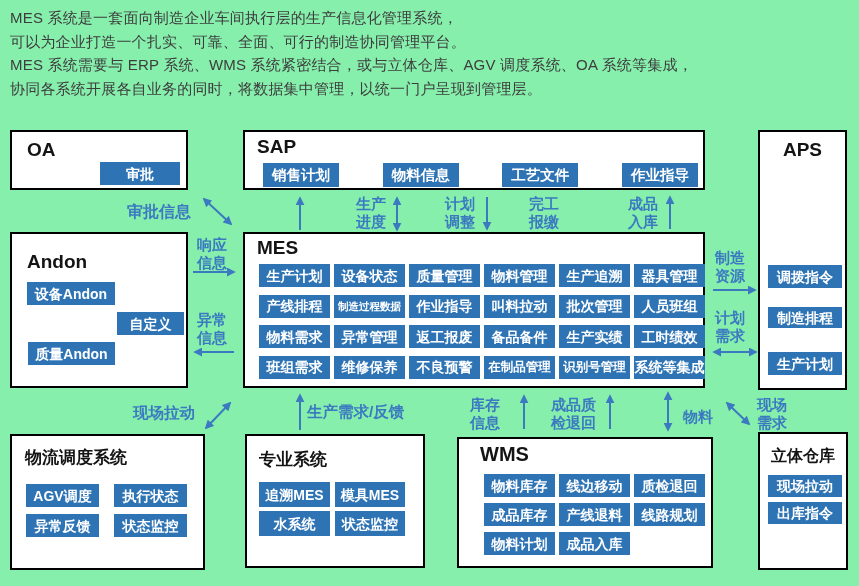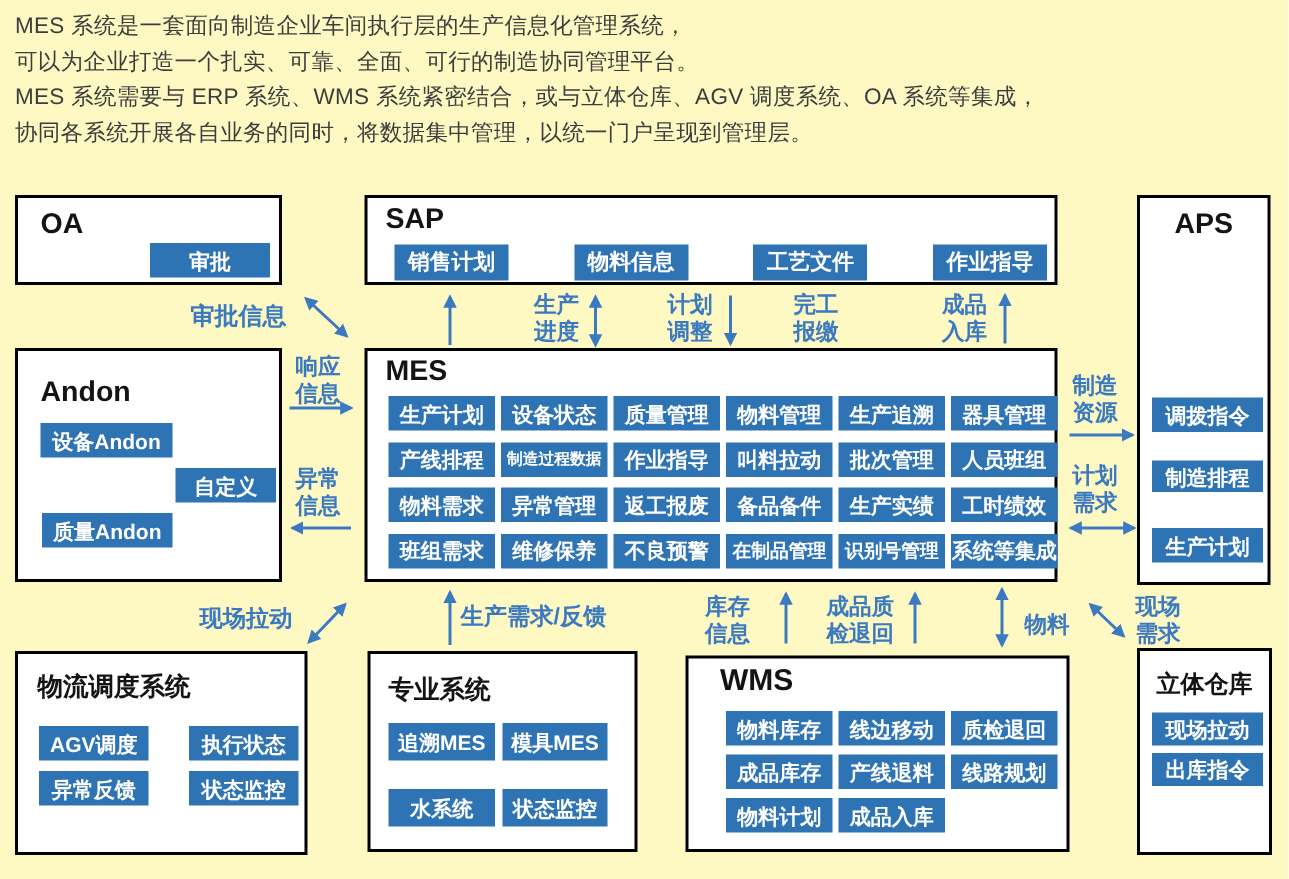--- a/index.html
+++ b/index.html
@@ -1,39 +1,39 @@
 <!DOCTYPE html>
 <html><head>
 <meta charset="utf-8">
 <style>
   * { margin:0; padding:0; box-sizing:border-box; }
   html,body { background:#fff; }
   body { font-family:"Liberation Sans","DejaVu Sans",sans-serif; width:859px; height:586px; overflow:hidden; }
-  #stage { position:relative; width:859px; height:586px; background:#fef9c3;text-decoration:underline; }
+  #stage { position:relative; width:859px; height:586px; background:#86efac;text-decoration:underline; }
 
   .hdr { position:absolute; left:10px; top:6px; color:#3d3d3d; font-size:15px; line-height:23.5px; letter-spacing:.2px; }
 
   .box { position:absolute; border:2px solid #000000; background:#fff; }
   .box-title { position:absolute; color:#141414; font-weight:bold; white-space:nowrap; }
 
   .chip { background:#2e74b5; color:#fff; display:flex; align-items:center; justify-content:center;
           font-size:14px; font-weight:600; white-space:nowrap; line-height:1; }
   .chip.abs { position:absolute; }
   .chip.sm { font-size:12.5px; }
   .chip.xs { font-size:10.5px; }
 
   .saprow { position:absolute; left:18px; right:5px; top:31px; height:24px; display:flex; justify-content:space-between; }
   .saprow .chip { padding:0 9px; font-size:14.5px; }
 
   .grid6 { position:absolute; left:14px; top:30px; width:446px; display:grid;
            grid-template-columns:repeat(6,71px); grid-auto-rows:23px; gap:7.5px 4px; }
   .grid-log { position:absolute; left:14px; top:48px; display:grid;
-           grid-template-columns:73px 73px; grid-auto-rows:23px; gap:7px 27px; }
+           grid-template-columns:73px 73px; grid-auto-rows:23px; gap:7px 15px; }
   .grid-spec { position:absolute; left:12px; top:46px; display:grid;
-           grid-template-columns:71px 70px; grid-auto-rows:25px; gap:19px 5px; }
+           grid-template-columns:71px 70px; grid-auto-rows:25px; gap:4px 5px; }
   .grid-wms { position:absolute; left:25px; top:35px; display:grid;
            grid-template-columns:repeat(3,71px); grid-auto-rows:23px; gap:6px 4px; }
 
   .flow { position:absolute; color:#3b7ac1; font-size:15px; line-height:18px; font-weight:600; white-space:nowrap; }
   .flow .ln { display:block; }
 
   svg.arrows { position:absolute; left:0; top:0; pointer-events:none; }
 </style>
 </head>
 <body>

